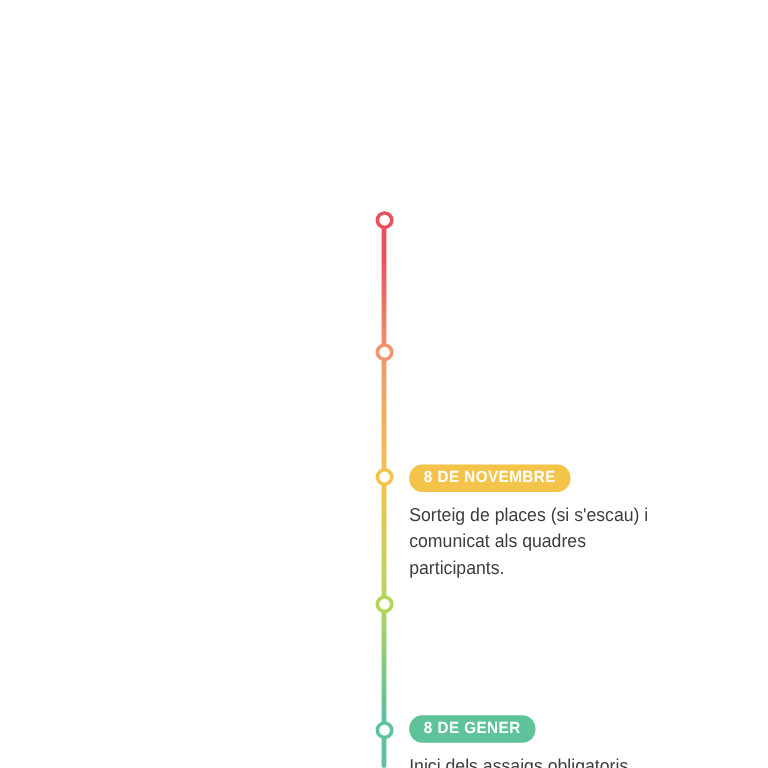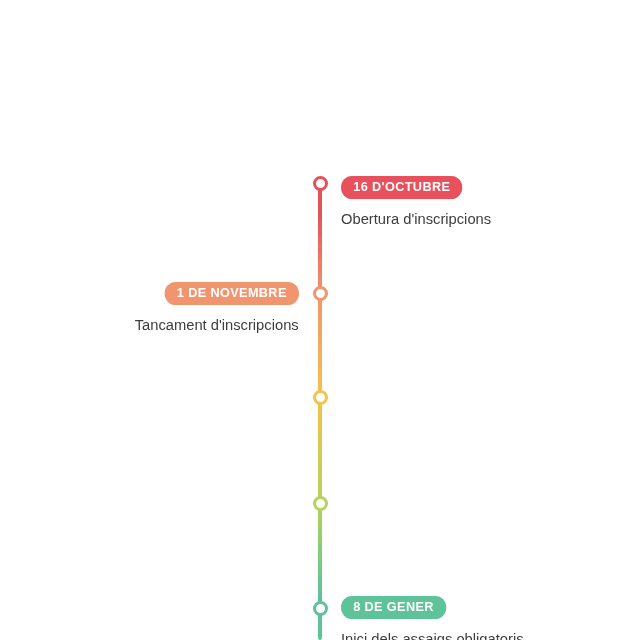--- a/index.html
+++ b/index.html
@@ -102,36 +102,32 @@
   }
 </style>
 </head>
 <body>
 
 <div id="timeline-canvas">
 
   <div class="spine"></div>
 
   <div class="node" style="top:175.5px; border:3px solid #e8505b;"></div>
-  <div class="milestone right" style="top:176px;">
-    <div class="badge" style="background:#e8505b;">16 D'OCTUBRE</div>
+
+  <div class="node" style="top:285.5px; border:3px solid #f0956e;"></div>
+
+  <div class="node" style="top:389.5px; border:3px solid #f3c34a;"></div>
+  <div class="milestone right" style="top:387px;">
+    <div class="badge" style="background:#f3c34a;">8 DE NOVEMBRE</div>
     <div class="desc">
-      <div>Obertura d'inscripcions</div>
+      <div>Sorteig de places (si s'escau) i</div>
+      <div>comunicat als quadres</div>
+      <div>participants.</div>
     </div>
   </div>
-
-  <div class="node" style="top:285.5px; border:3px solid #f0956e;"></div>
-  <div class="milestone left" style="top:282px;">
-    <div class="badge" style="background:#f0956e;">1 DE NOVEMBRE</div>
-    <div class="desc">
-      <div>Tancament d'inscripcions</div>
-    </div>
-  </div>
-
-  <div class="node" style="top:389.5px; border:3px solid #f3c34a;"></div>
 
   <div class="node" style="top:495.5px; border:3px solid #b4d45a;"></div>
 
   <div class="node" style="top:600.5px; border:3px solid #5ec398;"></div>
   <div class="milestone right" style="top:596px;">
     <div class="badge" style="background:#5ec398;">8 DE GENER</div>
     <div class="desc">
       <div>Inici dels assaigs obligatoris</div>
     </div>
   </div>

